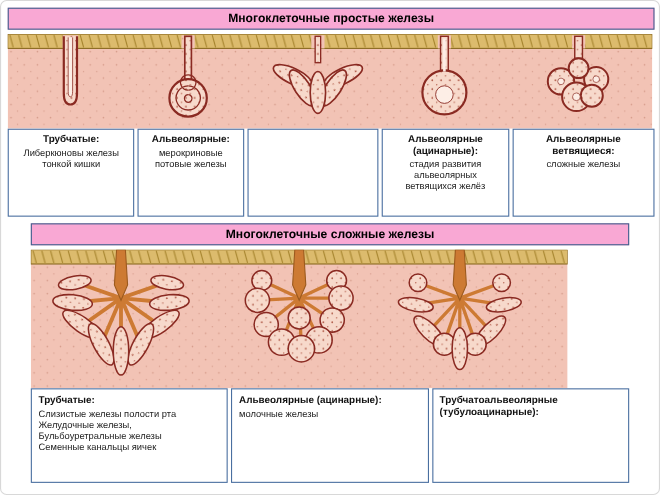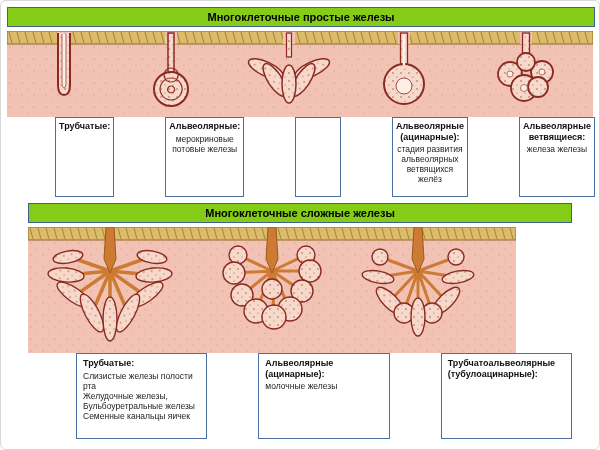--- a/index.html
+++ b/index.html
@@ -5,33 +5,33 @@
   html,body { margin:0; padding:0; background:#fff; }
   .page {
     width:600px; height:450px; box-sizing:border-box;
     padding:6px; background:#fff;
     border:1px solid #d8d8d8; border-radius:6px;
     font-family:"Liberation Sans", sans-serif; color:#111;
     overflow:hidden;
   }
   .header-bar {
     height:18px; line-height:18px; text-align:center;
-    background:#84cc16; border:1px solid #41608e;
+    background:#f9a8d4; border:1px solid #41608e;
     font-size:11px; font-weight:bold; color:#000;
     margin-bottom:4px; box-sizing:content-box;
   }
   .simple-section { width:588px; margin:0 auto; }
   .complex-section { width:544px; margin:6px auto 0 auto; }
   .band { font-size:0; line-height:0; }
   .labels { display:flex; gap:3px; align-items:stretch; }
   .labels-simple { min-height:80px; }
   .labels-complex { min-height:86px; }
   .cell {
     flex:1; border:1px solid #4a6fa0; background:#fff;
-    box-sizing:border-box; padding:3px 3px;margin-left:48px;
+    box-sizing:border-box; padding:3px 3px;
   }
   .labels-simple .cell { text-align:center; }
   .labels-simple .cell:nth-child(1){flex:1.0;}
   .labels-simple .cell:nth-child(2){flex:0.82;}
   .labels-simple .cell:nth-child(3){flex:1.04;}
   .labels-simple .cell:nth-child(4){flex:1.0;}
   .labels-simple .cell:nth-child(5){flex:1.13;}
   .labels-complex .cell { text-align:left; padding:4px 6px; }
   .cell .t { font-weight:bold; font-size:9px; line-height:1.18; white-space:pre-line; }
   .cell .b { font-size:8.5px; line-height:1.18; white-space:pre-line; margin-top:2px; color:#222; }
@@ -113,39 +113,41 @@
           <circle cx="503" cy="43" r="3" fill="#fdeee6" stroke="#8a2a22" stroke-width="0.6"></circle>
           <circle cx="535" cy="41" r="3" fill="#fdeee6" stroke="#8a2a22" stroke-width="0.6"></circle>
           <circle cx="517" cy="57" r="3.5" fill="#fdeee6" stroke="#8a2a22" stroke-width="0.6"></circle>
         </g>
       </svg>
     </div>
 
     <div class="labels labels-simple">
       <div class="cell">
         <div class="t">Трубчатые:</div>
+        <div class="b">Либеркюновы железы
+тонкой кишки</div>
       </div>
       <div class="cell">
         <div class="t">Альвеолярные:</div>
         <div class="b">мерокриновые
 потовые железы</div>
       </div>
       <div class="cell">
       </div>
       <div class="cell">
         <div class="t">Альвеолярные
 (ацинарные):</div>
         <div class="b">стадия развития
 альвеолярных
 ветвящихся желёз</div>
       </div>
       <div class="cell">
         <div class="t">Альвеолярные
 ветвящиеся:</div>
-        <div class="b">железа железы</div>
+        <div class="b">сложные железы</div>
       </div>
     </div>
   </section>
 
   <section class="complex-section">
 
     <div class="header-bar">
       <span>Многоклеточные сложные железы</span>
     </div>
 

